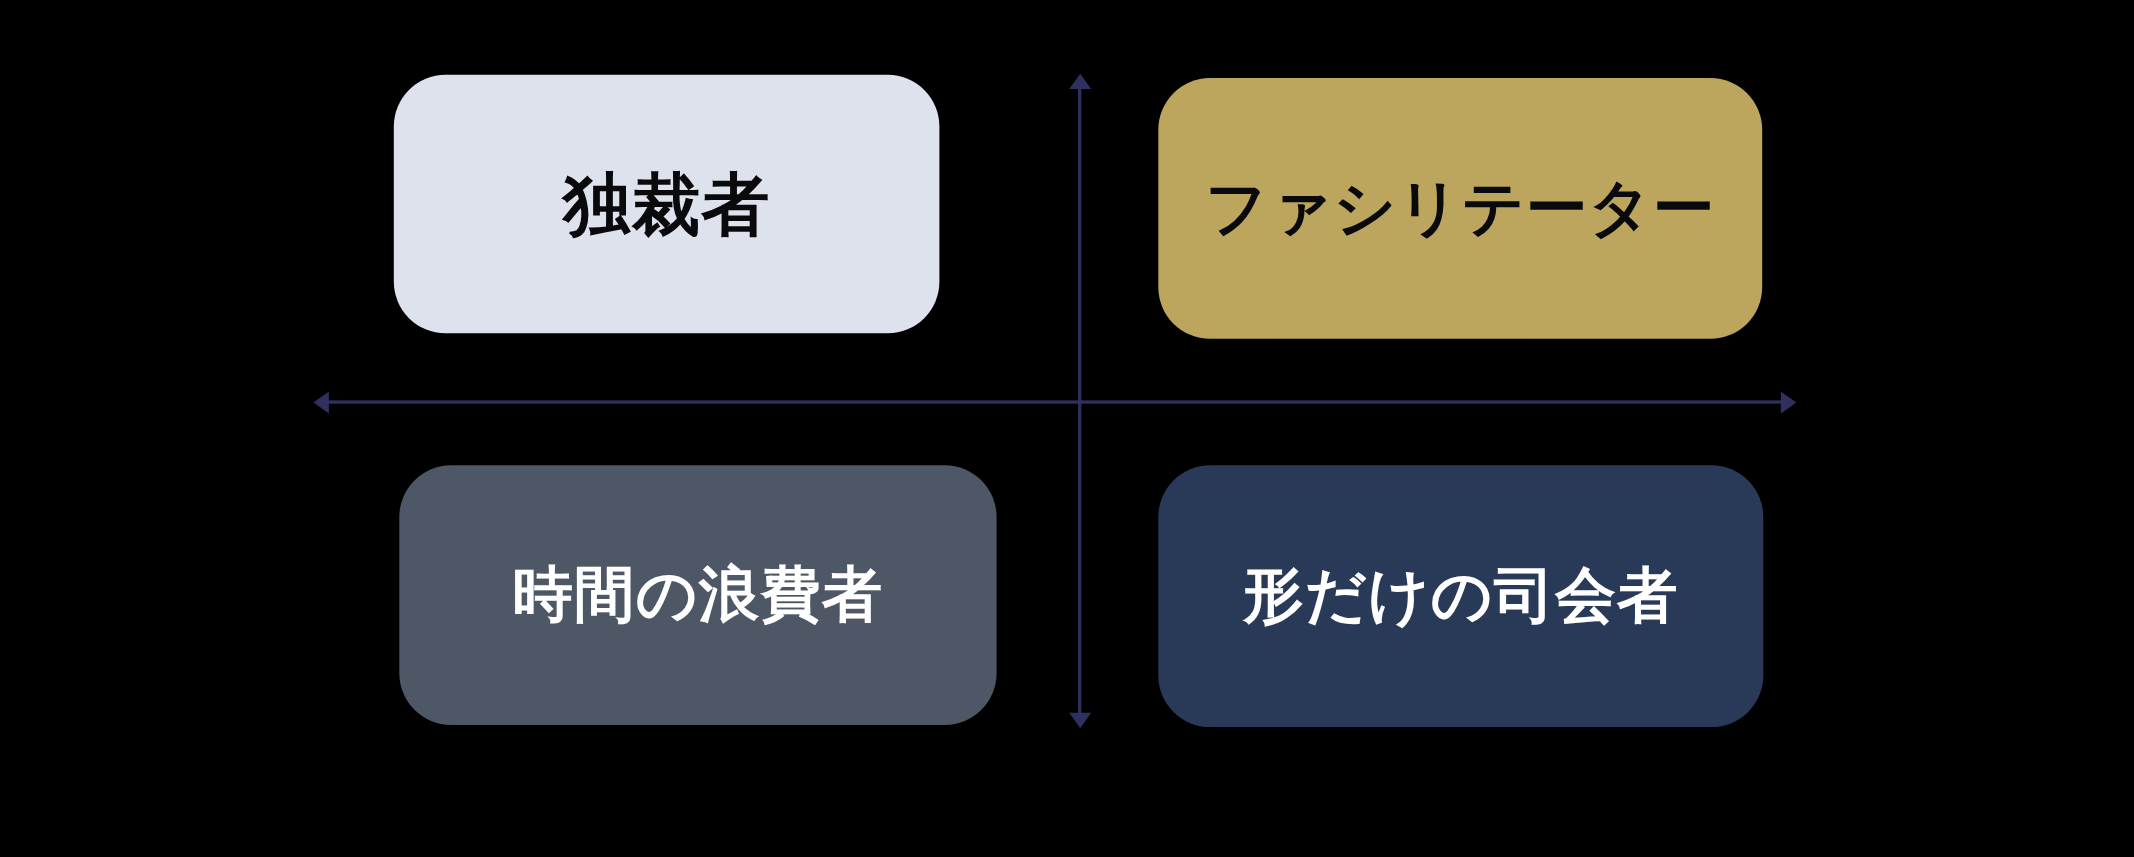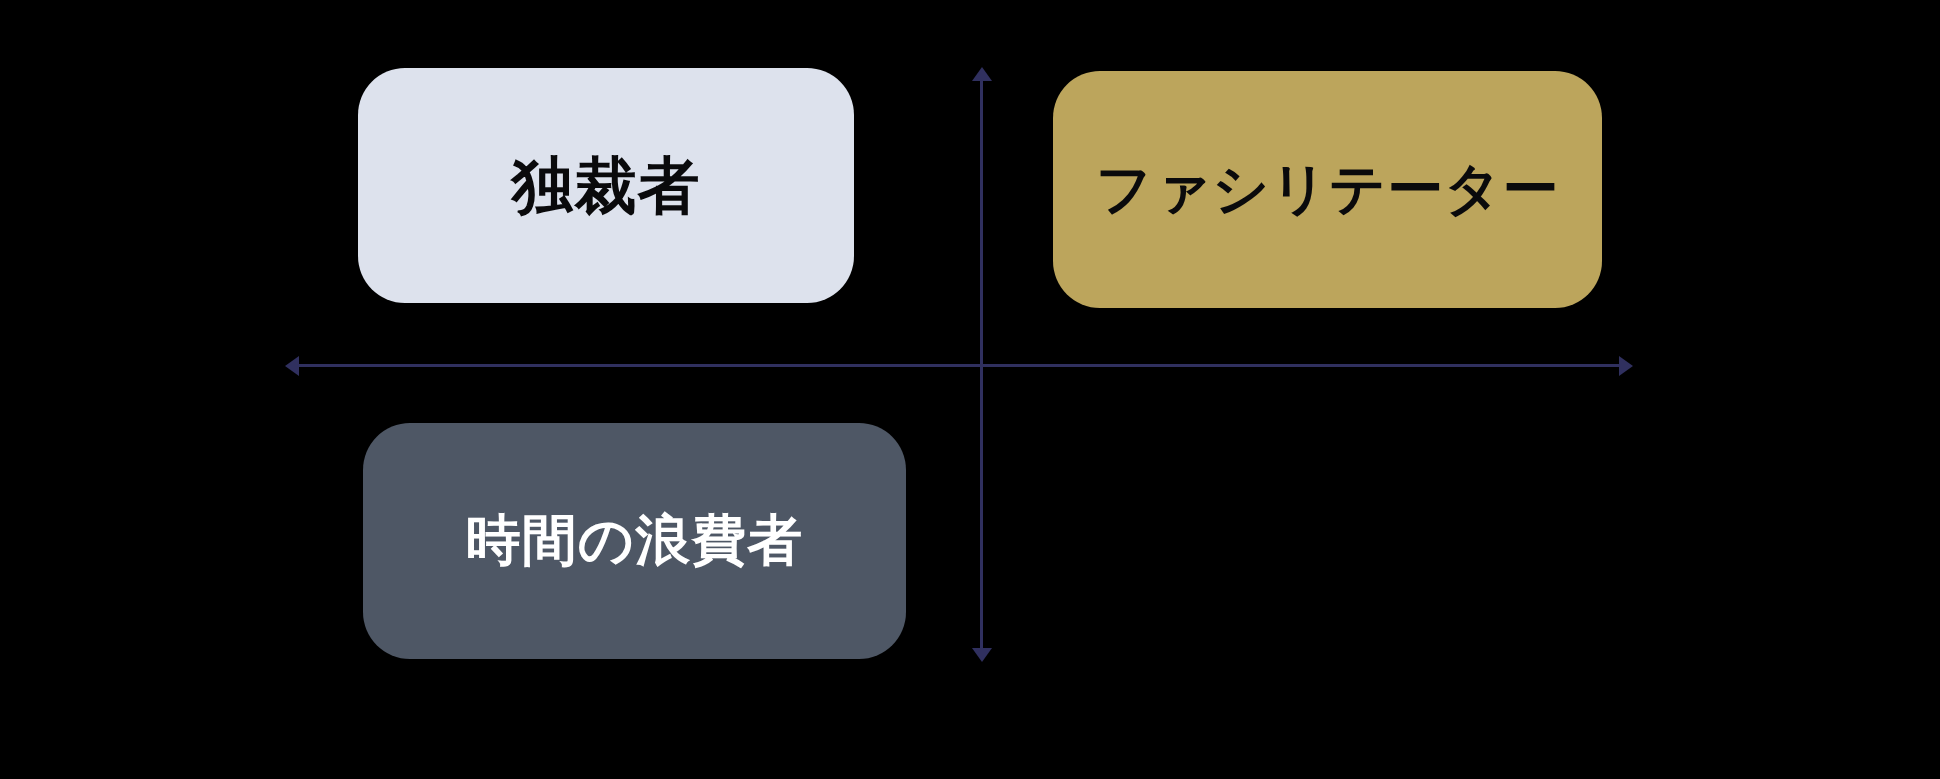--- a/index.html
+++ b/index.html
@@ -91,14 +91,17 @@
   </div>
 
   <div class="quadrant q-bottom-left" style="background-color: rgb(78, 87, 101); color: rgb(255, 255, 255);">
     <span>時間の浪費者</span>
   </div>
 
   <div class="quadrant q-top-right" style="background-color: rgb(188, 165, 92); color: rgb(10, 10, 12);">
     <span>ファシリテーター</span>
   </div>
 
+  <div class="quadrant q-bottom-right" style="background-color: rgb(40, 58, 87); color: rgb(255, 255, 255);">
+    <span>形だけの司会者</span>
+  </div>
 
 </div>
 
 </body></html>

